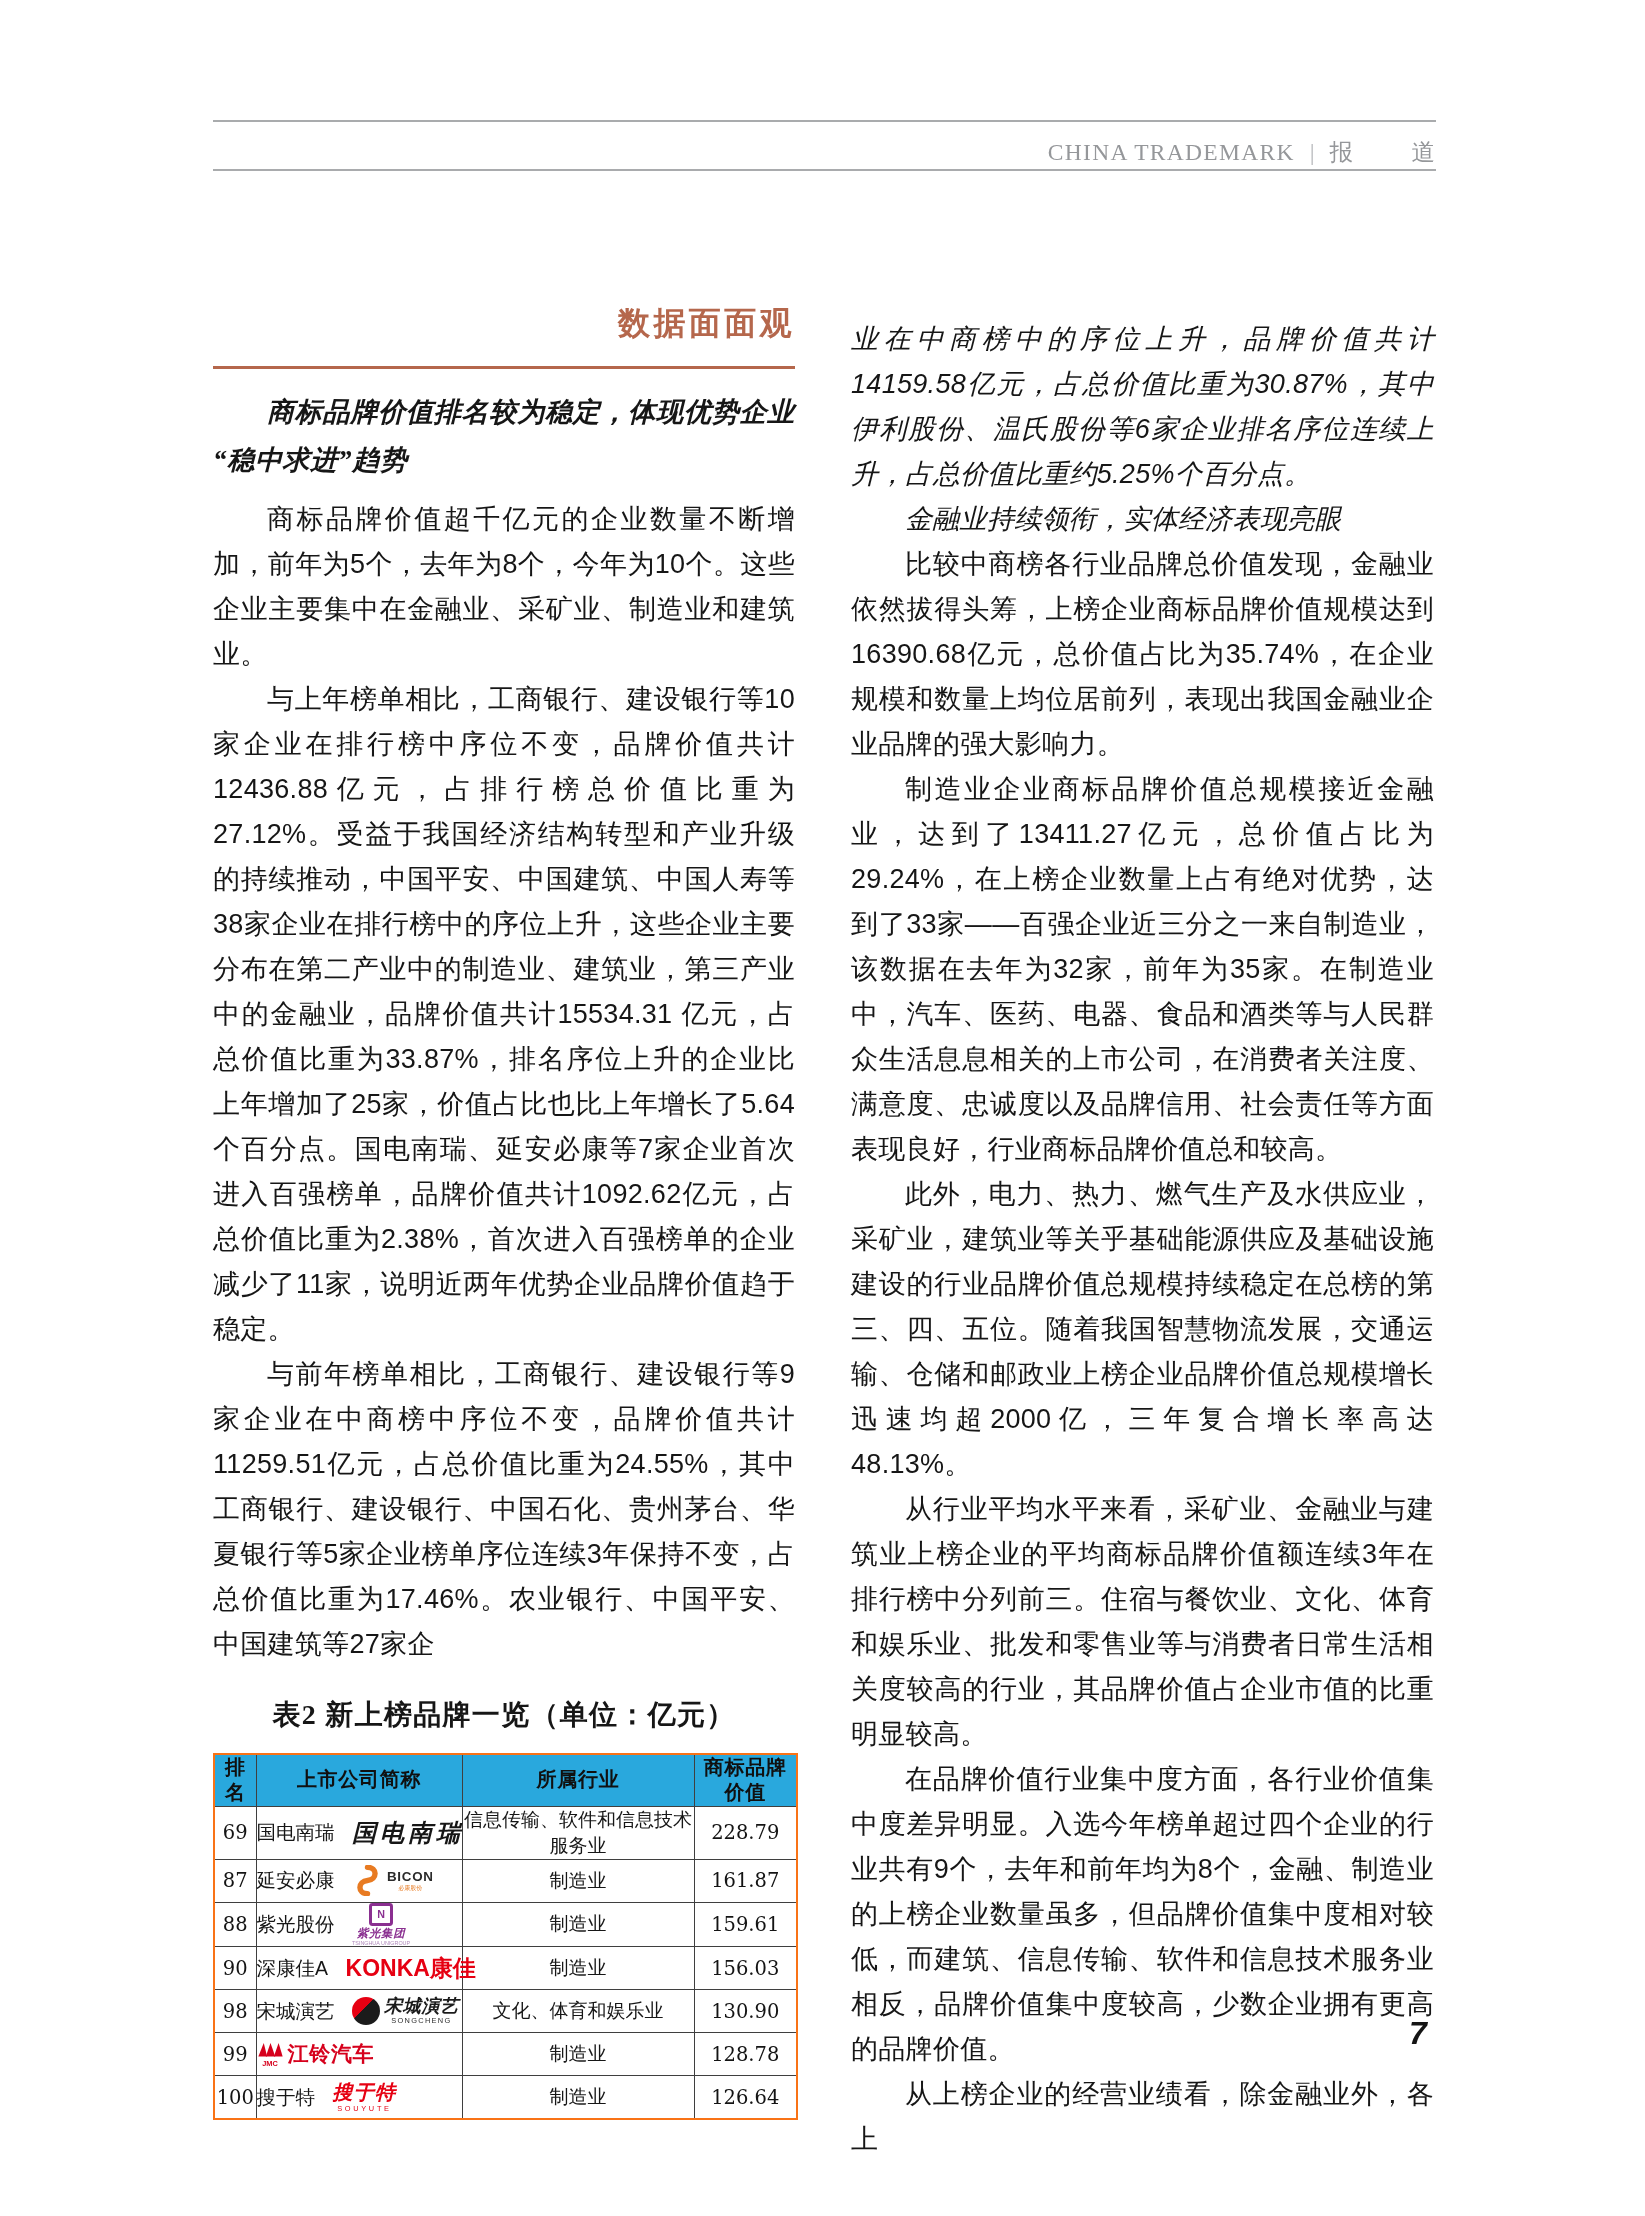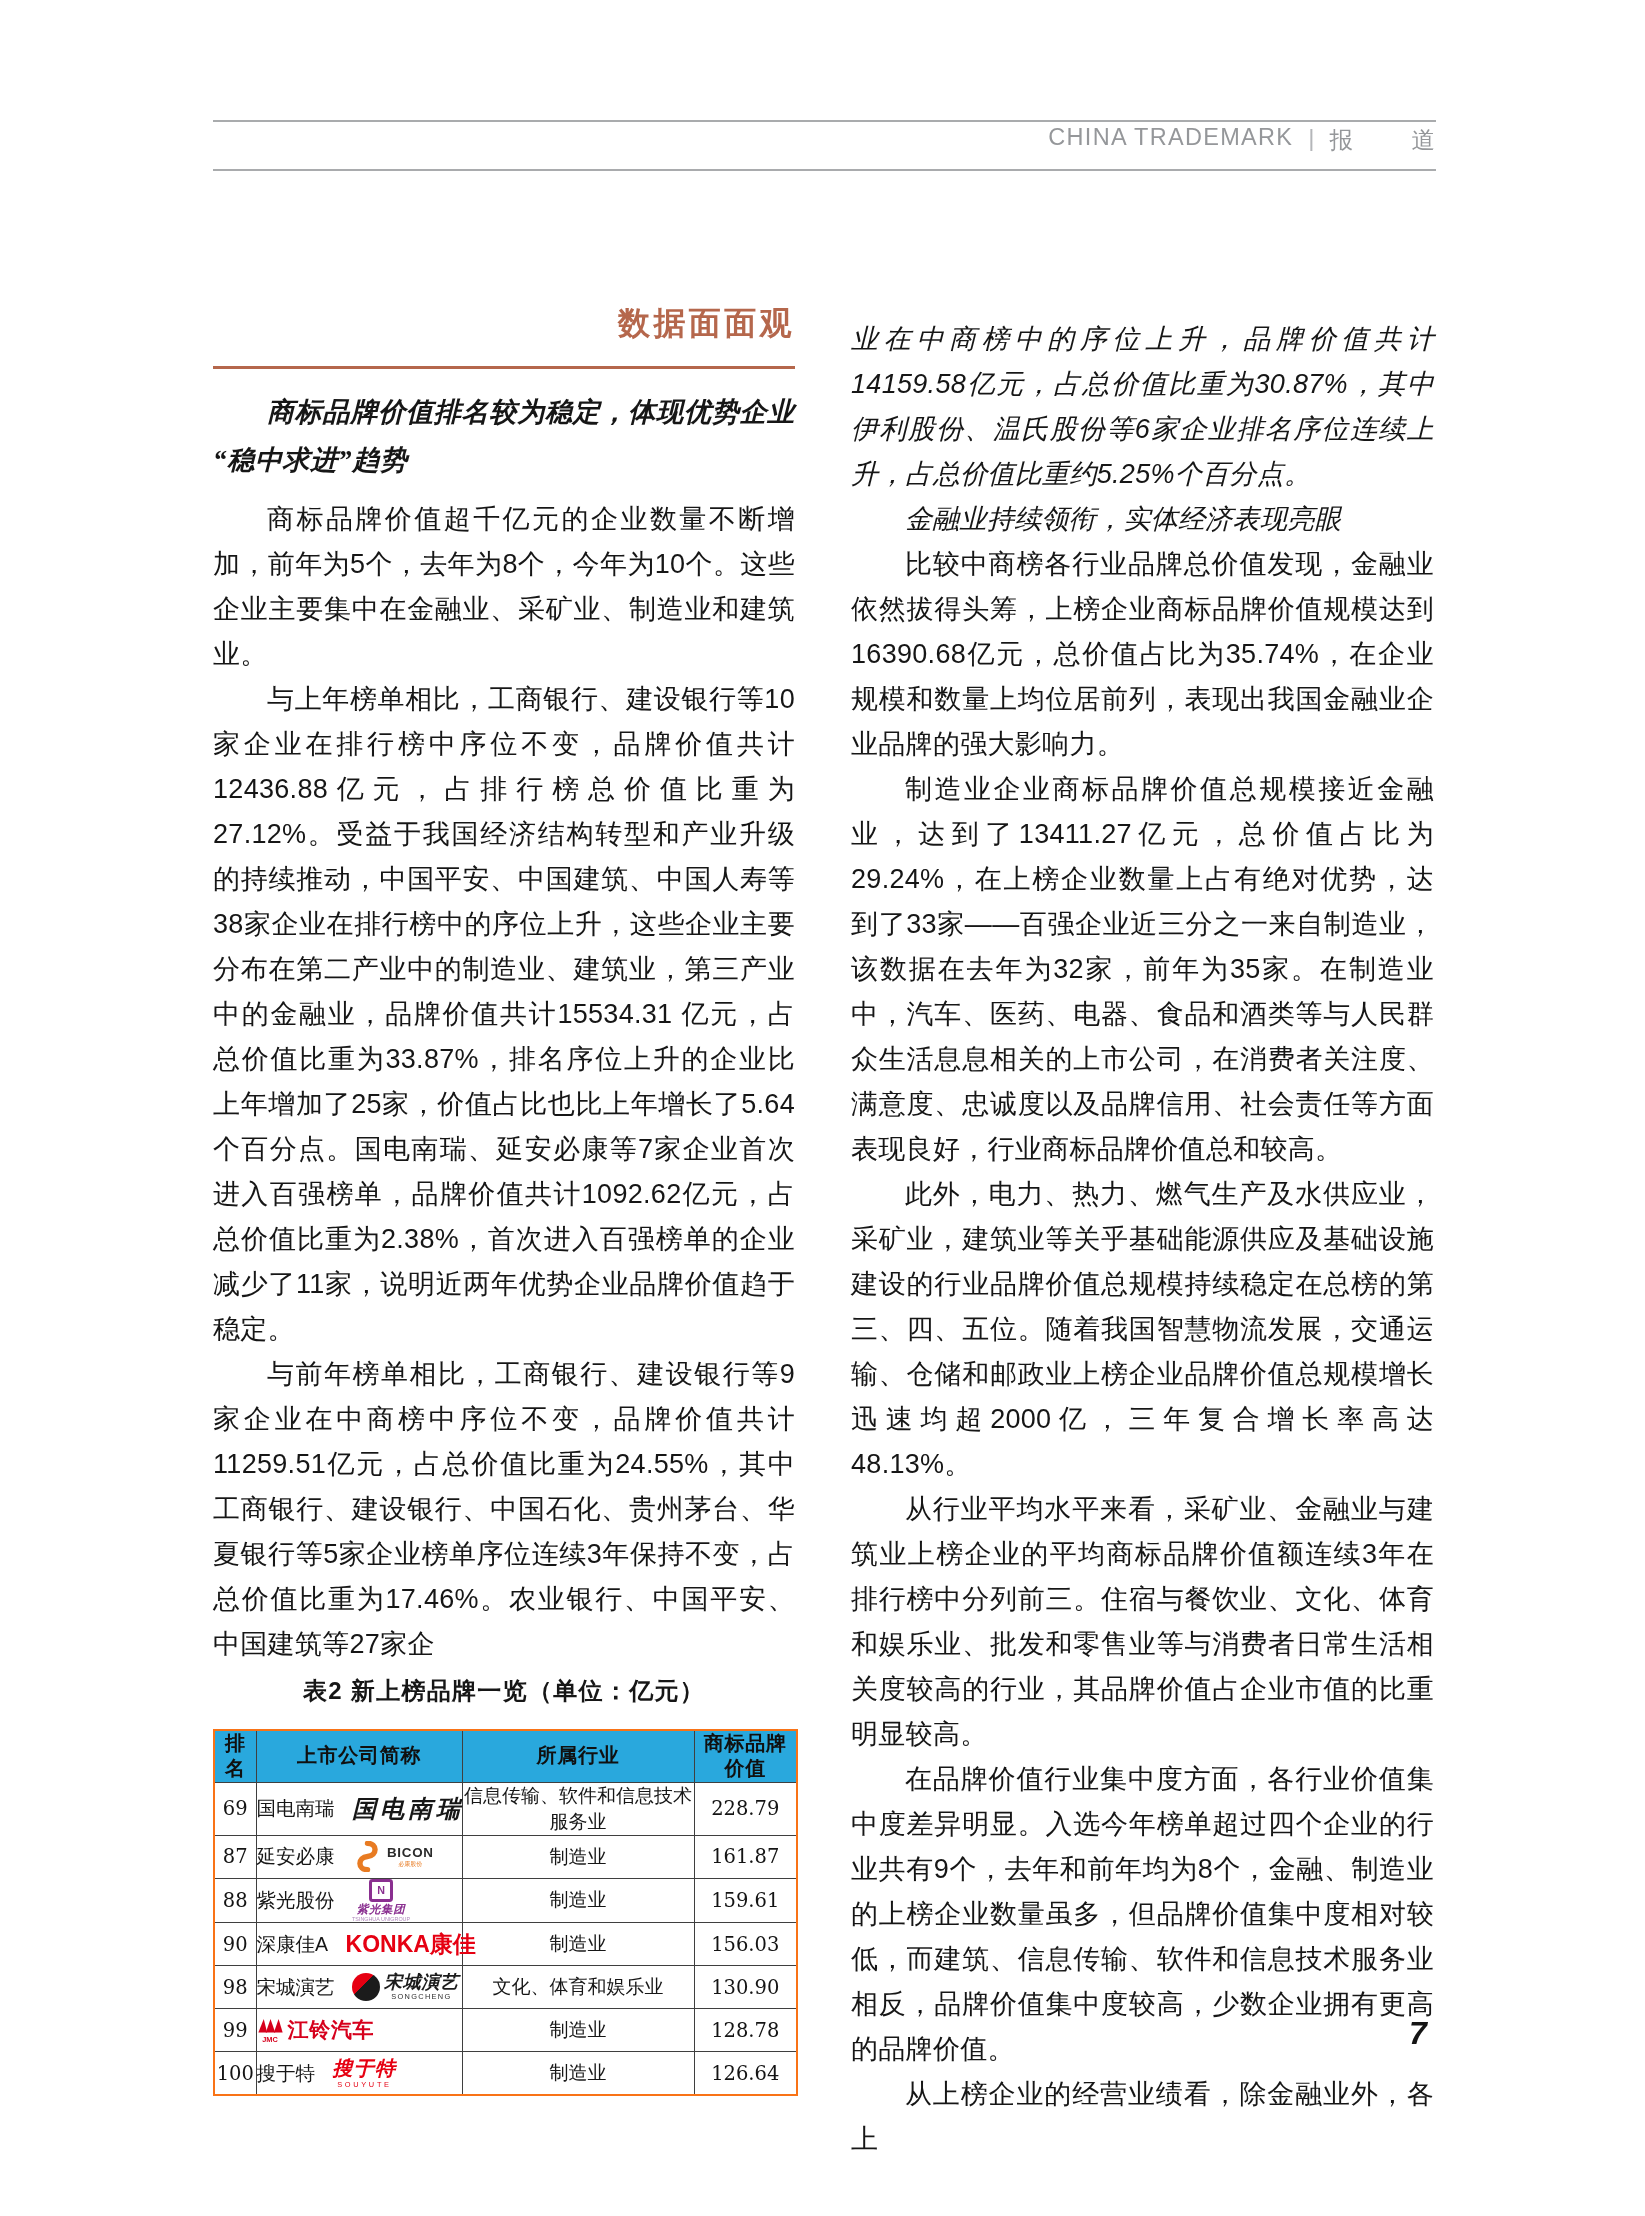--- a/index.html
+++ b/index.html
@@ -3,22 +3,22 @@
 <meta charset="utf-8">
 <style>
   html,body{margin:0;padding:0;background:#e8e8e8;}
   .page{position:relative;width:1645px;height:2216px;background:#ffffff;margin:0 auto;
         font-family:"Liberation Sans",sans-serif;color:#161616;overflow:hidden;}
 
   
   .rule{position:absolute;left:213px;width:1223px;height:2px;background:#a9abad;}
   .rule-top{top:120px;}
   .rule-bottom{top:169px;}
-  .masthead{position:absolute;top:124px;right:210px;display:flex;align-items:flex-start;
-            font-size:23.5px;color:#95979a;font-weight:500;}
+  .masthead{position:absolute;top:136px;right:210px;display:flex;align-items:center;
+            font-size:23.5px;color:#95979a;font-weight:500;font-family:Liberation Serif, serif;}
   .masthead .brand{letter-spacing:1.3px;}
   .masthead .divider{color:#b4b6b9;font-weight:300;padding:0 15px;font-size:24px;}
   .masthead .section{letter-spacing:17.5px;margin-right:-17.5px;}
 
   
   .col-left{position:absolute;left:213px;top:304px;width:582px;}
   .col-right{position:absolute;left:851px;top:317px;width:583px;}
 
   .section-title{margin:0;font-family:"Liberation Serif","DejaVu Serif",serif;
                  font-size:32px;font-weight:bold;color:#b5674c;letter-spacing:3.4px;line-height:38px;text-align:right;}
@@ -30,23 +30,23 @@
 
   .bodytext{margin-top:13.4px;}
   .bodytext p, .col-right p{margin:0;font-size:27px;line-height:45px;font-weight:500;
         text-align:justify;text-indent:2em;letter-spacing:0.3px;}
   p.cont{text-indent:0;font-style:italic;}
   .subhead{margin:0;font-family:"Liberation Serif","DejaVu Serif",serif;
         font-style:italic;font-weight:bold;font-size:27px;line-height:45px;
         text-indent:2em;letter-spacing:0.7px;}
 
   
-  .table-caption{margin-top:8px;text-align:center;
-        font-family:Liberation Sans, sans-serif;font-weight:600;
-        font-size:24px;letter-spacing:1.3px;line-height:32px;}
+  .table-caption{margin-top:32px;text-align:center;
+        font-family:Liberation Serif, serif;font-weight:600;
+        font-size:28px;letter-spacing:1.3px;line-height:32px;}
   table.brand{margin-top:21.5px;width:582px;border-collapse:collapse;table-layout:fixed;}
   table.brand th, table.brand td{border:1.3px solid #3f3f3f;padding:0;}
   table.brand{border:2px solid #f97316;}
   th.h{background:#29a8dd;color:#101010;font-weight:600;font-size:20px;line-height:25.5px;
        height:50px;letter-spacing:0.7px;}
   col.c-rank{width:42px;} col.c-comp{width:206px;} col.c-ind{width:232px;} col.c-val{width:103px;}
   td{height:42px;}
   td.rank, td.val{text-align:center;font-family:"DejaVu Serif","Liberation Serif",serif;
        font-size:19.5px;color:#141414;}
   td.ind{text-align:center;font-size:19px;font-weight:500;}

